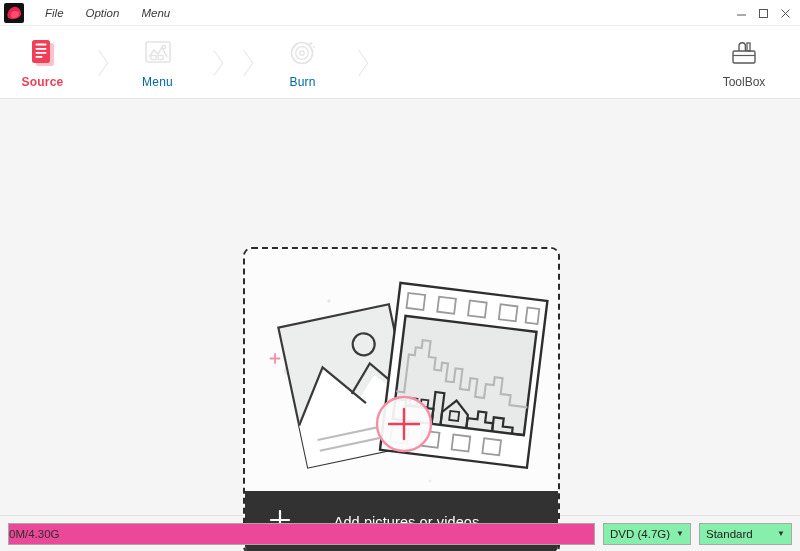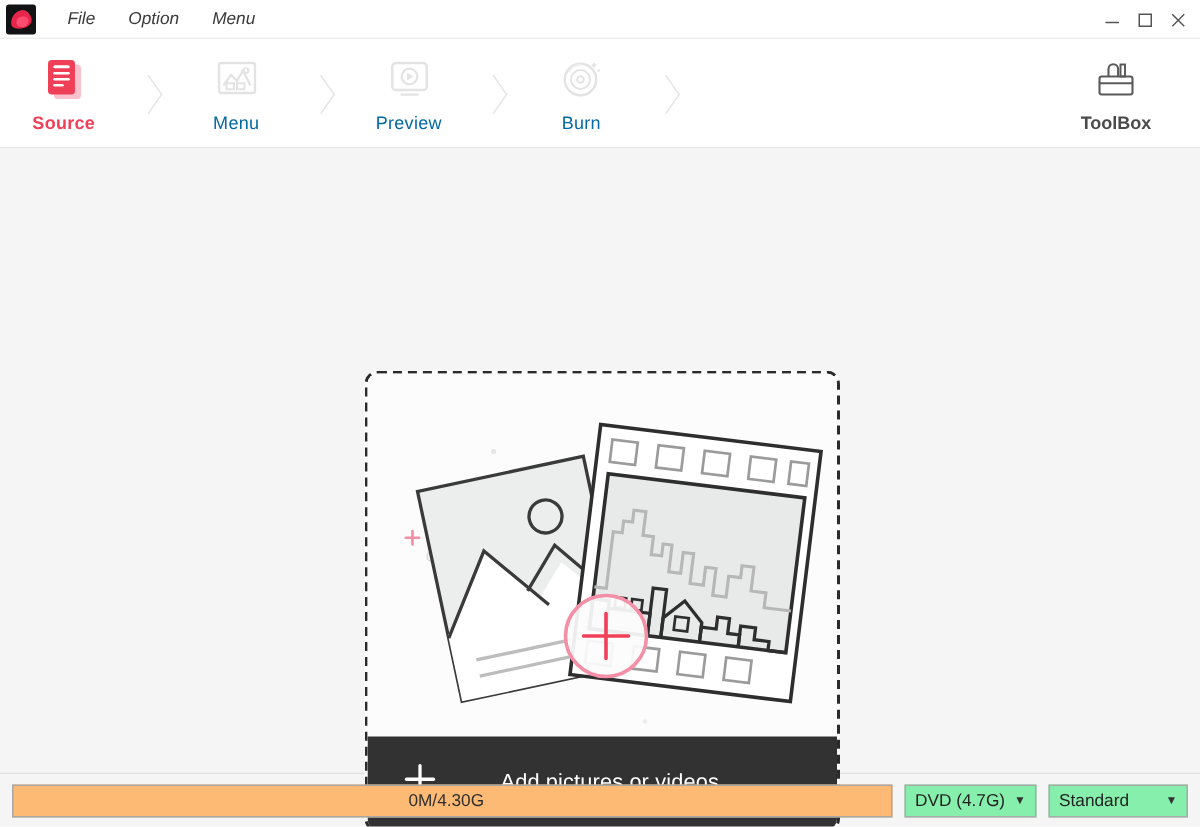--- a/index.html
+++ b/index.html
@@ -123,21 +123,20 @@
     transform: rotate(45deg) skew(10deg,10deg);
   }
   .toolbox {
     position: absolute;
     right: 18px; top: 0; bottom: 0;
     width: 76px;
     display: flex;
     flex-direction: column;
     align-items: center;
     justify-content: center;
-    font-weight: bold;
   }
   .toolbox .ic { height: 32px; display:flex; align-items:flex-end; margin-bottom: 7px;}
   .toolbox .lbl { font-size: 12px; color: #4a4a4a; }
 
   
   .content {
     flex: 1 1 auto;
     background: #f5f5f5;
     position: relative;
     display: flex;
@@ -189,26 +188,26 @@
     background: #f5f5f5;
     border-top: 1px solid #e0e0e0;
     display: flex;
     align-items: center;
     padding: 0 8px;
     gap: 8px;
   }
   .progress {
     flex: 1 1 auto;
     height: 22px;
-    background: #fdba74;
+    background: #ec4899;
     border: 1px solid #a8a8a8;
     position: relative;
     display: flex;
     align-items: center;
-    justify-content: center;
+    justify-content: flex-start;
     padding-right: 8px;
   }
   .progress .cap {
     font-size: 11.5px;
     color: #2f2f2f;
   }
   .sel {
     height: 22px;
     border: 1px solid #a9a9a9;
     background: #86efac;
@@ -294,31 +293,20 @@
             <circle cx="21" cy="9" r="1.6" fill="none" stroke="#e3e3e3" stroke-width="1.3"></circle>
             <rect x="8" y="17.5" width="5" height="4" fill="none" stroke="#e3e3e3" stroke-width="1.3"></rect>
             <rect x="15" y="17.5" width="5" height="4" fill="none" stroke="#e3e3e3" stroke-width="1.3"></rect>
           </svg>
         </div>
         <div class="lbl">Menu</div>
       </div>
 
       <div class="chevron"></div>
 
-      <div class="step">
-        <div class="ic">
-          <svg width="30" height="31" viewBox="0 0 30 31">
-            <rect x="3.5" y="4" width="23" height="18" rx="2.5" fill="none" stroke="#e3e3e3" stroke-width="1.6"></rect>
-            <circle cx="15" cy="13" r="5.2" fill="none" stroke="#e3e3e3" stroke-width="1.5"></circle>
-            <polygon points="13.4,10.4 17.6,13 13.4,15.6" fill="#e3e3e3"></polygon>
-            <line x1="9" y1="25" x2="21" y2="25" stroke="#e3e3e3" stroke-width="1.5"></line>
-          </svg>
-        </div>
-        <div class="lbl">Preview</div>
-      </div>
 
       <div class="chevron"></div>
 
       <div class="step">
         <div class="ic">
           <svg width="30" height="31" viewBox="0 0 30 31">
             <circle cx="14" cy="15" r="10.5" fill="none" stroke="#e3e3e3" stroke-width="1.6"></circle>
             <circle cx="14" cy="15" r="6.3" fill="none" stroke="#e3e3e3" stroke-width="1.3"></circle>
             <circle cx="14" cy="15" r="2.2" fill="none" stroke="#e3e3e3" stroke-width="1.3"></circle>
             <path d="M6 10 A10 10 0 0 1 14 5" fill="none" stroke="#ededed" stroke-width="1.2"></path>

